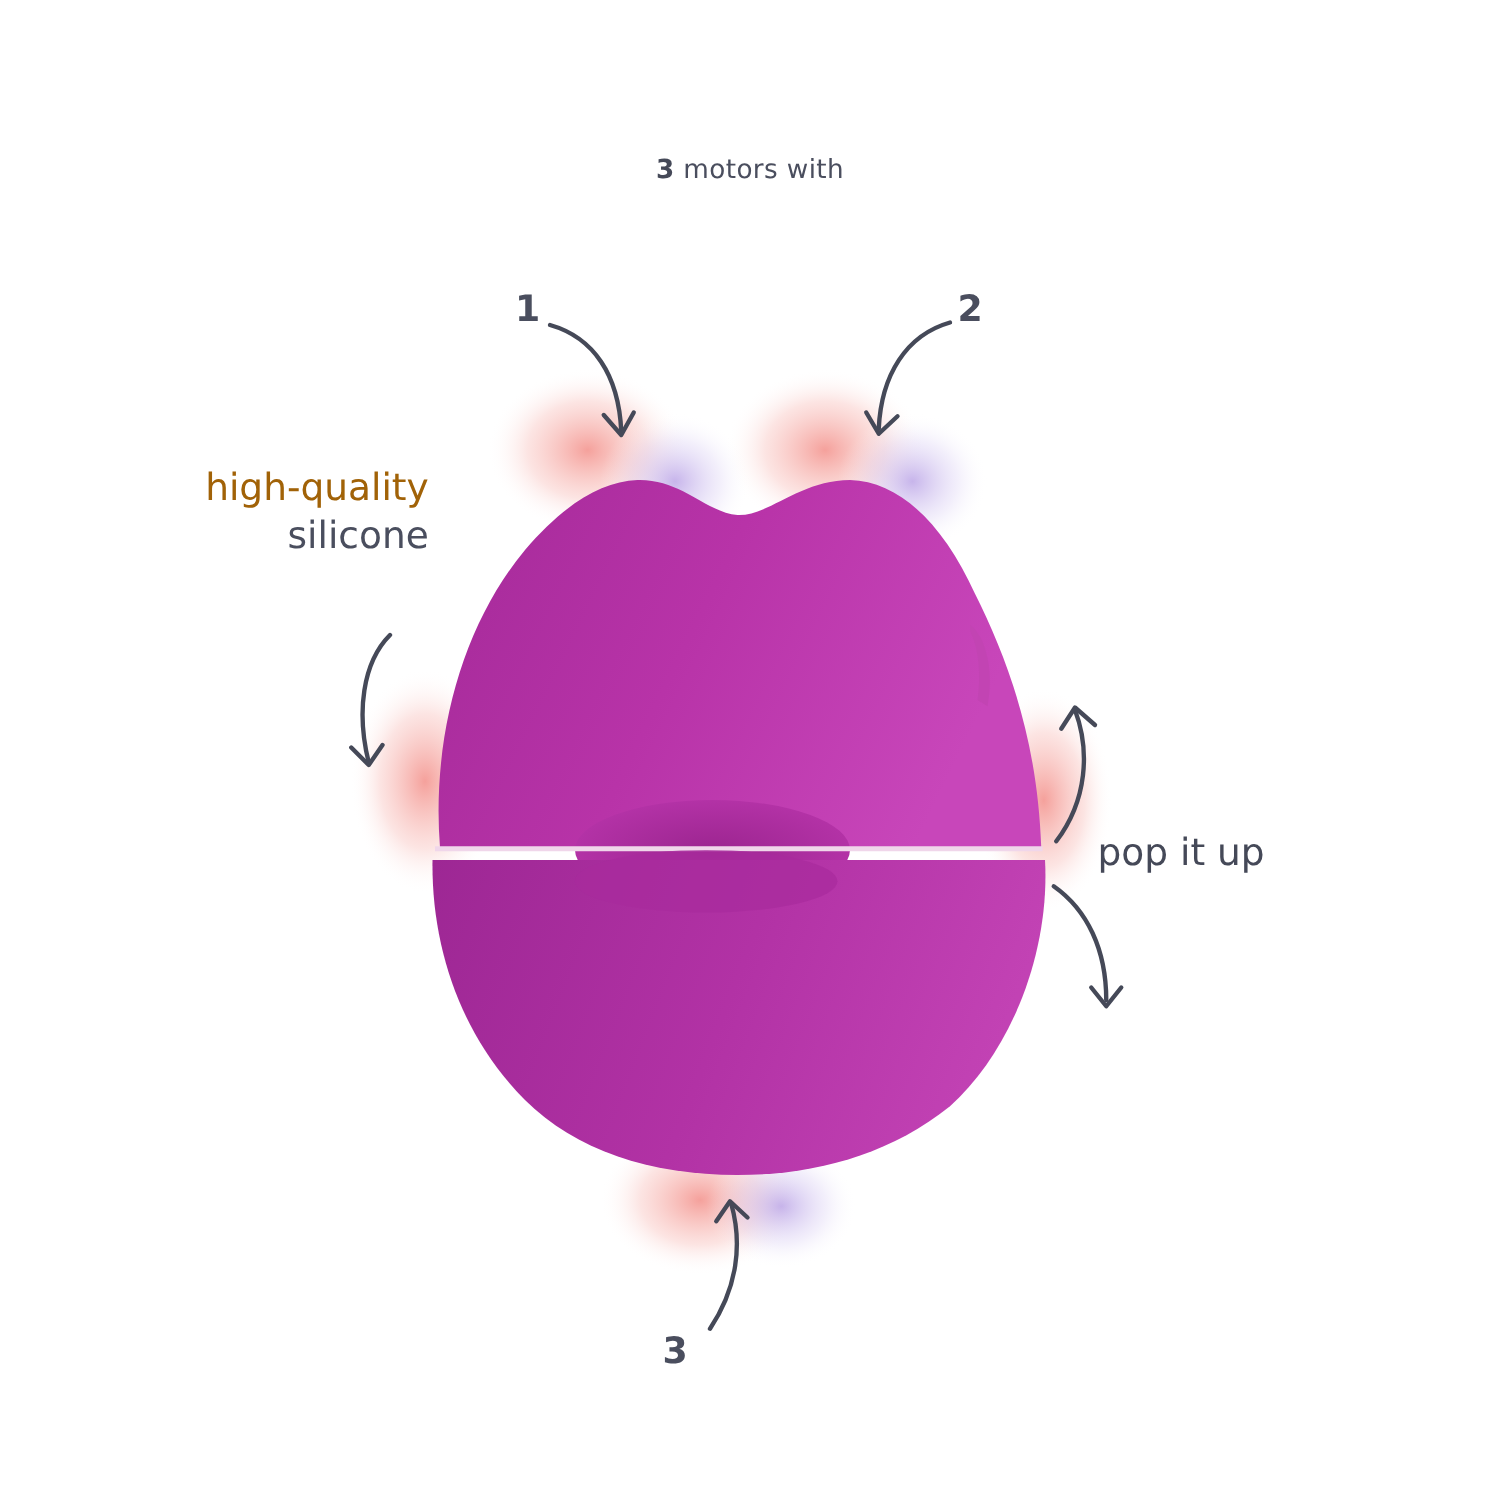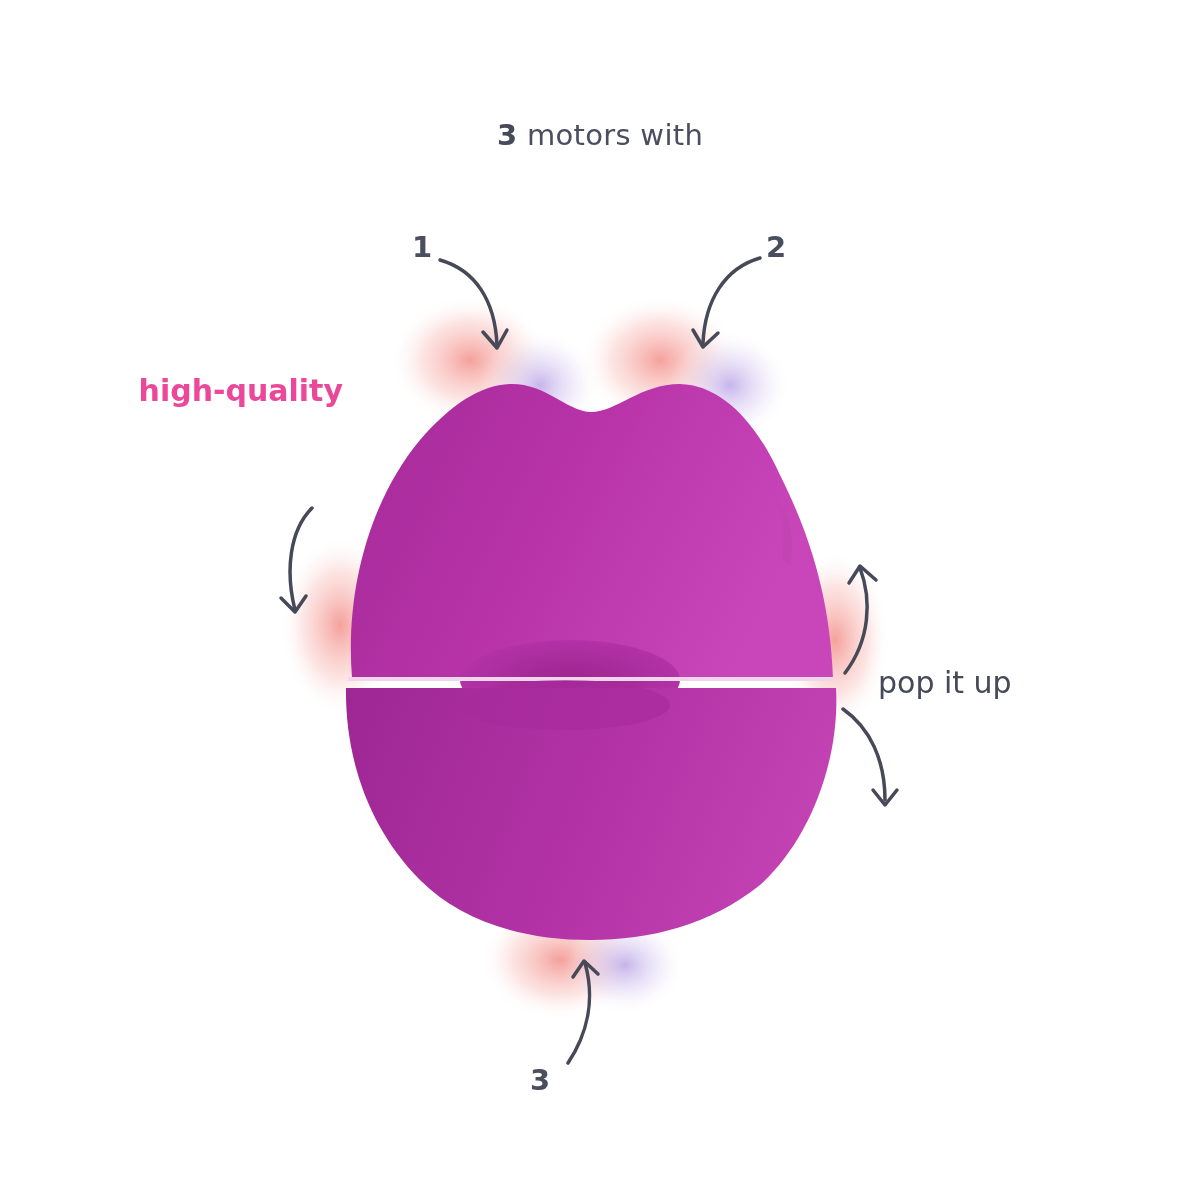--- a/index.html
+++ b/index.html
@@ -1,22 +1,22 @@
 <!DOCTYPE html>
 <html><head>
   <meta charset="utf-8">
   <style>
     html, body { margin: 0; padding: 0; background: #ffffff; }
     body { width: 1200px; height: 1197px; position: relative; overflow: hidden;
            font-family: "DejaVu Sans", sans-serif; color: #4a4e5e; }
     .abs { position: absolute; }
-    .headline { left: 0; width: 1200px; top: 116px; text-align: center; font-size: 29px; line-height: 38px; color: #4a4e5e; letter-spacing: 0.3px; }
+    .headline { left: 0; width: 1200px; top: 116px; text-align: center; font-size: 21px; line-height: 38px; color: #4a4e5e; letter-spacing: 0.3px; }
     .headline b { font-weight: bold; color: #454958; }
     .lbl-left { right: 857px; top: 372px; text-align: right; font-size: 30px; line-height: 38px; color: #4a4e5e; }
-    .lbl-left b { font-weight: bold; color: #ec4899; }
+    .lbl-left b { font-weight: normal; color: #a16207; }
     .lbl-right { left: 878px; top: 665px; font-size: 30px; font-weight: normal; color: #454958; }
     .num { font-size: 29px; font-weight: bold; color: #4a4e5e; }
     svg.art { position: absolute; left: 0; top: 0; }
   </style>
 </head>
 <body>
 
 <svg class="art" width="1200" height="1197" viewBox="0 0 1200 1197">
   <defs>
     <radialGradient id="gWarm" cx="50%" cy="50%" r="50%">
@@ -113,19 +113,20 @@
     </g>
   </g>
 </svg>
 
 <div class="abs headline">
   <div><b>3</b><span> motors with</span></div>
 </div>
 
 <div class="abs lbl-left">
   <div><b>high-quality</b></div>
+  <div>silicone</div>
 </div>
 
 <div class="abs lbl-right">pop it up</div>
 
 <div class="abs num" style="left:412px; top:230px;">1</div>
 <div class="abs num" style="left:766px; top:230px;">2</div>
 <div class="abs num" style="left:530px; top:1063px;">3</div>
 
 </body></html>

